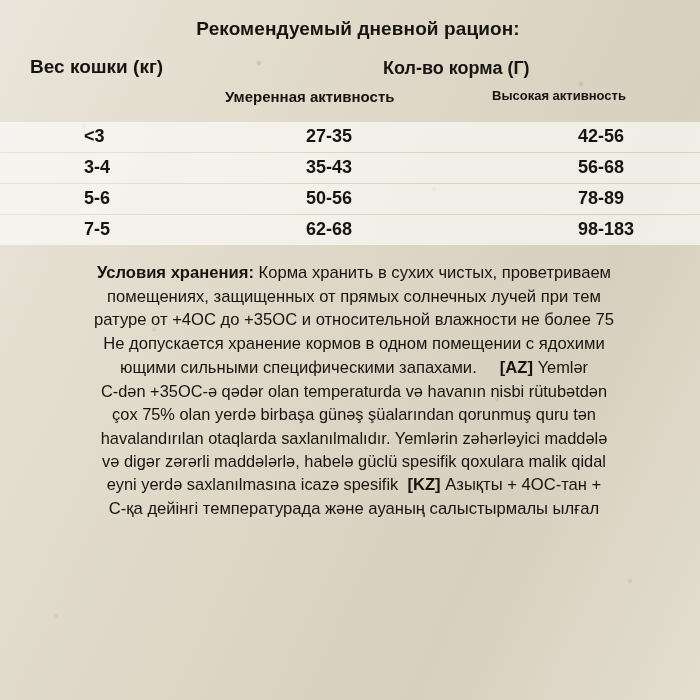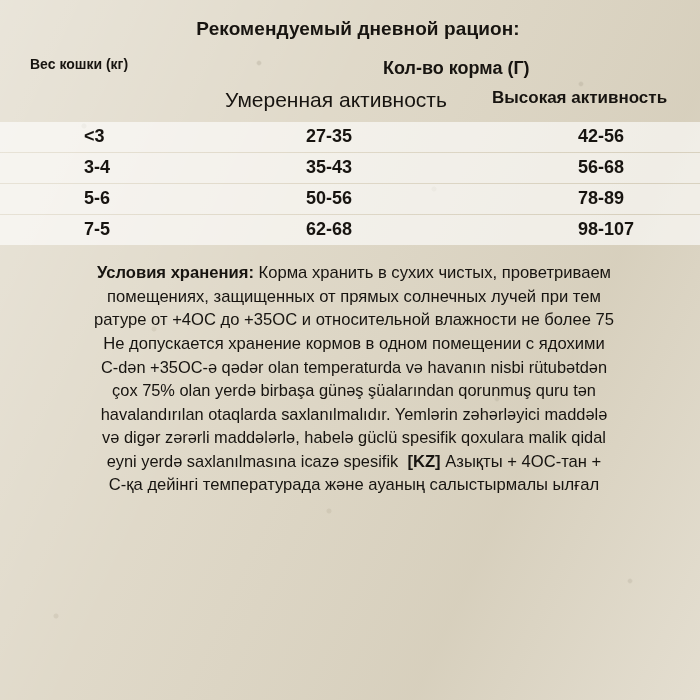--- a/index.html
+++ b/index.html
@@ -49,47 +49,47 @@
   }
   .hdr-row {
     position: relative;
     height: 30px;
     margin-top: 16px;
   }
   .hdr-weight {
     position: absolute;
     left: 30px;
     top: 0;
-    font-size: 14px;
+    font-size: 19px;
     font-weight: bold;
   }
   .hdr-amount {
     position: absolute;
     left: 383px;
     top: 2px;
     font-size: 18px;
     font-weight: bold;
   }
   .subhdr-row {
     position: relative;
     height: 28px;
     margin-top: 2px;
   }
   .subhdr-mod {
     position: absolute;
     left: 225px;
     top: 0;
-    font-size: 21px;
-    font-weight: normal;
+    font-size: 15px;
+    font-weight: bold;
   }
   .subhdr-high {
     position: absolute;
     left: 492px;
     top: 0;
-    font-size: 17px;
+    font-size: 13px;
     font-weight: bold;
     white-space: nowrap;
   }
 
   .rows {
     margin-top: 6px;
   }
   .row {
     position: relative;
     height: 30px;
@@ -162,30 +162,31 @@
         <span class="cell c-high">56-68</span>
       </div>
       <div class="row striped">
         <span class="cell c-weight">5-6</span>
         <span class="cell c-mod">50-56</span>
         <span class="cell c-high">78-89</span>
       </div>
       <div class="row striped">
         <span class="cell c-weight">7-5</span>
         <span class="cell c-mod">62-68</span>
-        <span class="cell c-high">98-107</span>
+        <span class="cell c-high">98-183</span>
       </div>
     </div>
   </div>
 
   <div class="body-block">
     <p><span class="lead">Условия хранения:</span><span> Корма хранить в сухих чистых, проветриваем</span></p>
     <p>помещениях, защищенных от прямых солнечных лучей при тем</p>
     <p>ратуре от +4ОС до +35ОС и относительной влажности не более 75</p>
     <p>Не допускается хранение кормов в одном помещении с ядохими</p>
+    <p><span>ющими сильными специфическими запахами.</span>&nbsp;&nbsp;&nbsp;&nbsp;&nbsp;<span class="tag">[AZ]</span>&nbsp;<span class="latin">Yemlər</span></p>
     <p class="latin">C-dən +35ОС-ə qədər olan temperaturda və havanın nisbi rütubətdən</p>
     <p class="latin">çox 75% olan yerdə birbaşa günəş şüalarından qorunmuş quru tən</p>
     <p class="latin">havalandırılan otaqlarda saxlanılmalıdır. Yemlərin zəhərləyici maddələ</p>
     <p class="latin">və digər zərərli maddələrlə, habelə güclü spesifik qoxulara malik qidal</p>
     <p><span class="latin">eyni yerdə saxlanılmasına icazə spesifik</span>&nbsp;&nbsp;<span class="tag">[KZ]</span>&nbsp;<span>Азықты + 4ОС-тан +</span></p>
     <p>С-қа дейінгі температурада және ауаның салыстырмалы ылғал</p>
   </div>
 
 </div>
 

